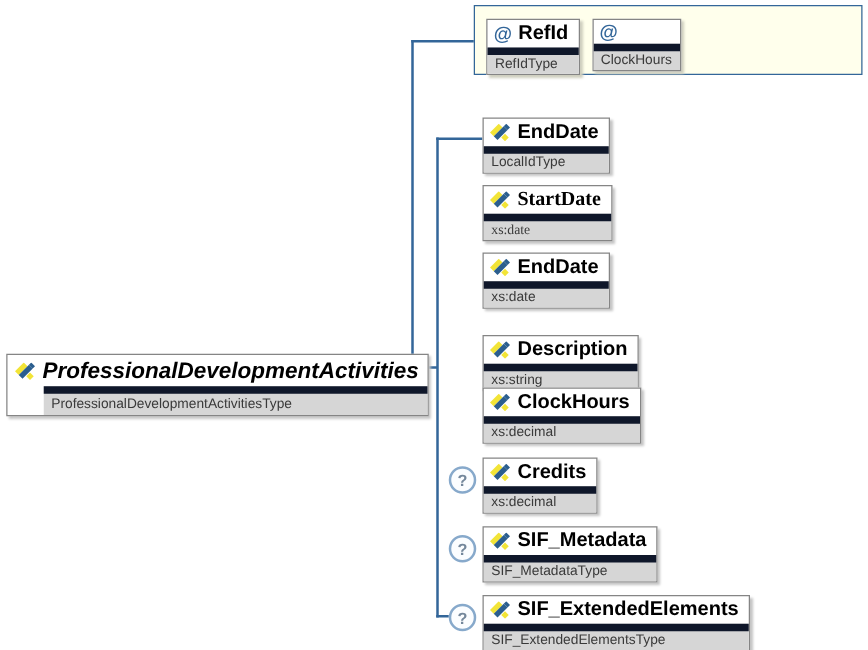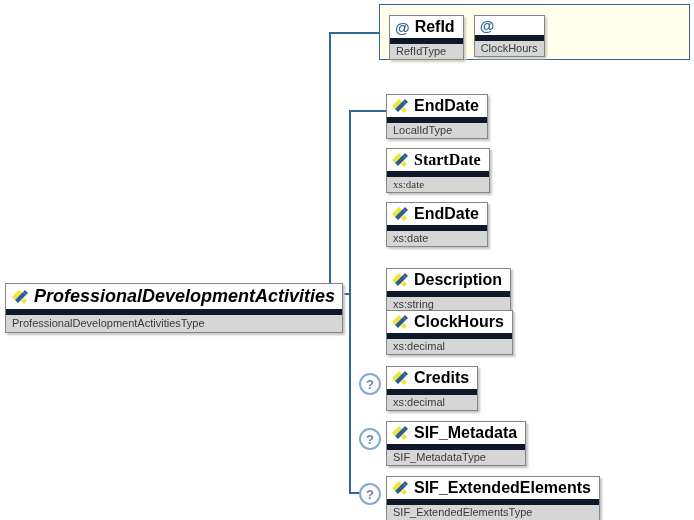--- a/index.html
+++ b/index.html
@@ -25,21 +25,21 @@
   }
   .node .title{
     display:flex;align-items:center;gap:5px;padding:2px 8px 2px 5px;
     font-weight:bold;font-size:16px;color:#000;
   }
   .node .subtitle{
     background:var(--subtitle-bg);border-top:6px solid #0f172a;
     padding:1px 6px 2px 6px;font-size:11px;color:#3a3a3a;
   }
   .root-node .title{font-size:18px;padding:2px 7px 2px 6px;font-style:italic;}
-  .root-node .subtitle{padding:2px 6px 3px 6px;}
+  .root-node .subtitle{padding:2px 6px 3px 6px;margin-left:29px;}
 
   .attr-group{
     position:absolute;left:379px;top:4px;width:311px;height:56px;
     background:var(--attr-bg);border:1px solid var(--connector);
     display:flex;align-items:flex-start;gap:10px;padding:10px 0 0 9px;
     box-sizing:border-box;
   }
   .attr-group .node{position:relative;box-shadow:2px 2px 2px #cfcfbf;}
   .at-sign{color:var(--connector);font-weight:bold;font-size:15px;line-height:1;}
 

